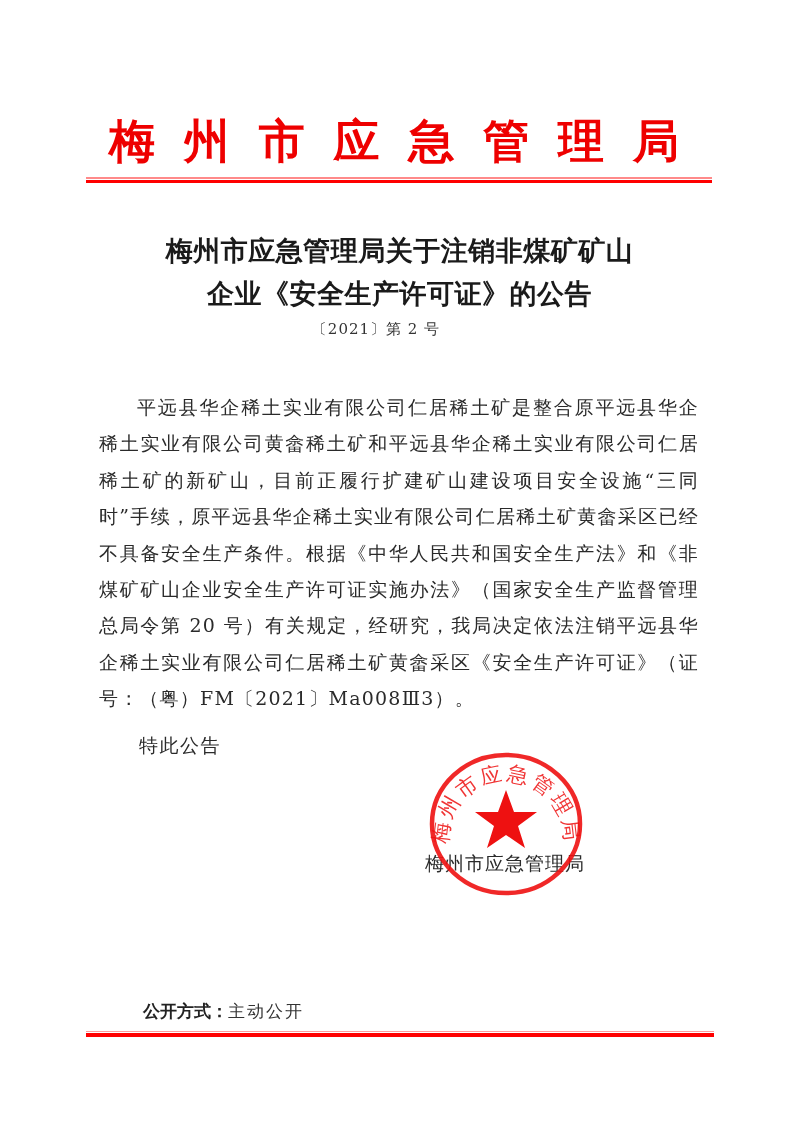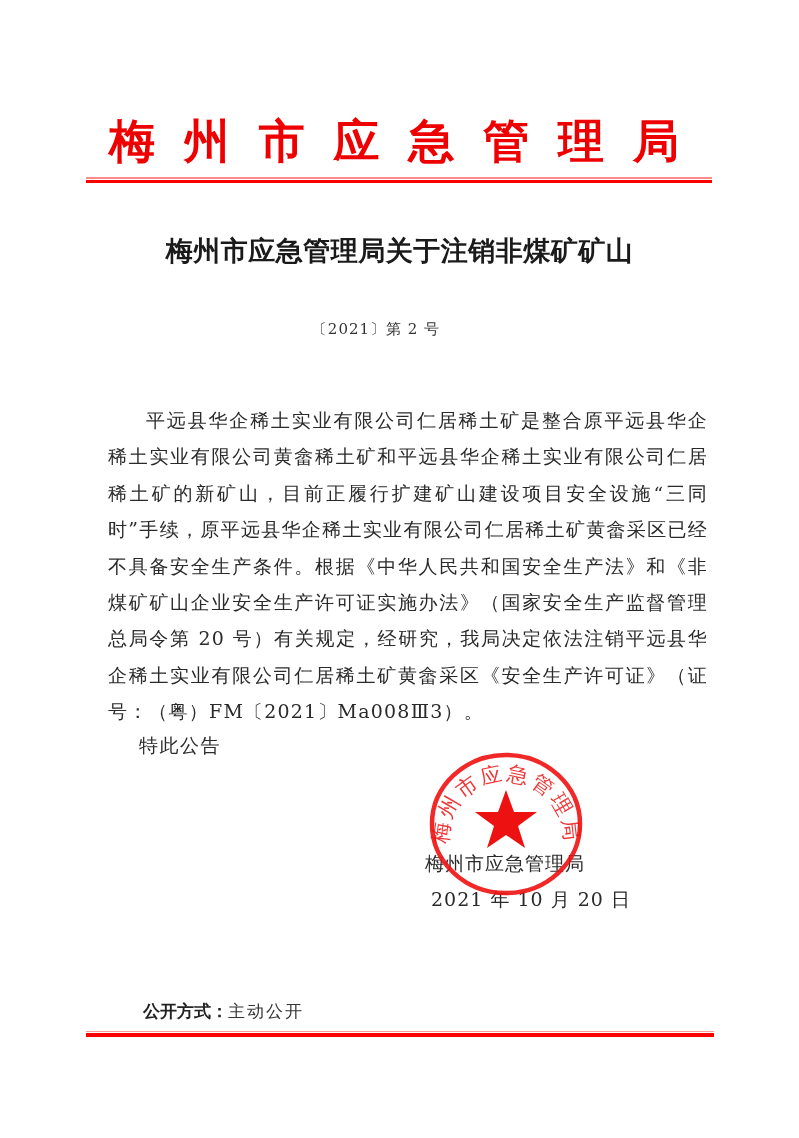--- a/index.html
+++ b/index.html
@@ -19,23 +19,23 @@
 
   .doc-title { position: absolute; left: 0; width: 799px; text-align: center;
                font-family: "DejaVu Sans", sans-serif; font-weight: bold;
                font-size: 27px; color: #1a1a1a; letter-spacing: 0.5px; }
   .t1 { top: 233px; }
   .t2 { top: 276px; }
 
   .doc-number { position: absolute; left: 0; top: 320px; width: 752px; text-align: center;
                 font-size: 15px; color: #333; letter-spacing: 1px; }
 
-  .body-text { position: absolute; left: 99px; top: 402px; width: 600px;
+  .body-text { position: absolute; left: 99px; top: 389px; width: 600px;
                font-size: 19px; line-height: 36.4px; color: #2a2a2a;
-               text-align: justify; text-indent: 2em; letter-spacing: 1.2px; margin-left: 9px; }
+               text-align: justify; text-indent: 2em; letter-spacing: 1.2px; }
 
   .closing { position: absolute; left: 139px; top: 733px; font-size: 19px; color: #2a2a2a;
              letter-spacing: 1.5px; text-align: center; }
 
   .seal { position: absolute; left: 424px; top: 748px; width: 164px; height: 150px; }
 
   .sig-org { position: absolute; left: 425px; top: 851px; font-size: 19px; color: #2a2a2a;
              letter-spacing: 1px; }
   .sig-date { position: absolute; left: 431px; top: 887px; font-size: 19px; color: #2a2a2a;
               letter-spacing: 1px; }
@@ -63,29 +63,29 @@
     <span>理</span>
     <span>局</span>
   </div>
 
   <div class="rule-top">
     <div class="thin"></div>
     <div class="thick"></div>
   </div>
 
   <div class="doc-title t1">梅州市应急管理局关于注销非煤矿矿山</div>
+  <div class="doc-title t2">企业《安全生产许可证》的公告</div>
 
   <div class="doc-number">〔2021〕第 2 号</div>
 
   <div class="body-text">平远县华企稀土实业有限公司仁居稀土矿是整合原平远县华企稀土实业有限公司黄畲稀土矿和平远县华企稀土实业有限公司仁居稀土矿的新矿山，目前正履行扩建矿山建设项目安全设施“三同时”手续，原平远县华企稀土实业有限公司仁居稀土矿黄畲采区已经不具备安全生产条件。根据《中华人民共和国安全生产法》和《非煤矿矿山企业安全生产许可证实施办法》（国家安全生产监督管理总局令第 20 号）有关规定，经研究，我局决定依法注销平远县华企稀土实业有限公司仁居稀土矿黄畲采区《安全生产许可证》（证号：（粤）FM〔2021〕Ma008Ⅲ3）。</div>
 
   <div class="closing">特此公告</div>
 
   <div class="sig-org">梅州市应急管理局</div>
-  <div class="sig-date">2021 年 10 月 20 日</div>
 
   <svg class="seal" viewBox="0 0 164 150">
     <defs>
       <path id="sealArc" d="M 28 112 A 58 58 0 1 1 136 112" fill="none"></path>
     </defs>
     <ellipse cx="82" cy="76" rx="74" ry="69" fill="none" stroke="#ee1111" stroke-width="4.5" opacity="0.9"></ellipse>
     <text font-size="21" fill="#ee1111" opacity="0.85" font-family="DejaVu Serif, serif" letter-spacing="3">
       <textPath href="#sealArc" startOffset="50%" text-anchor="middle">梅州市应急管理局</textPath>
     </text>
     <polygon points="82,42 90,64 113,64 94,78 101,100 82,87 63,100 70,78 51,64 74,64" fill="#ee1111"></polygon>

